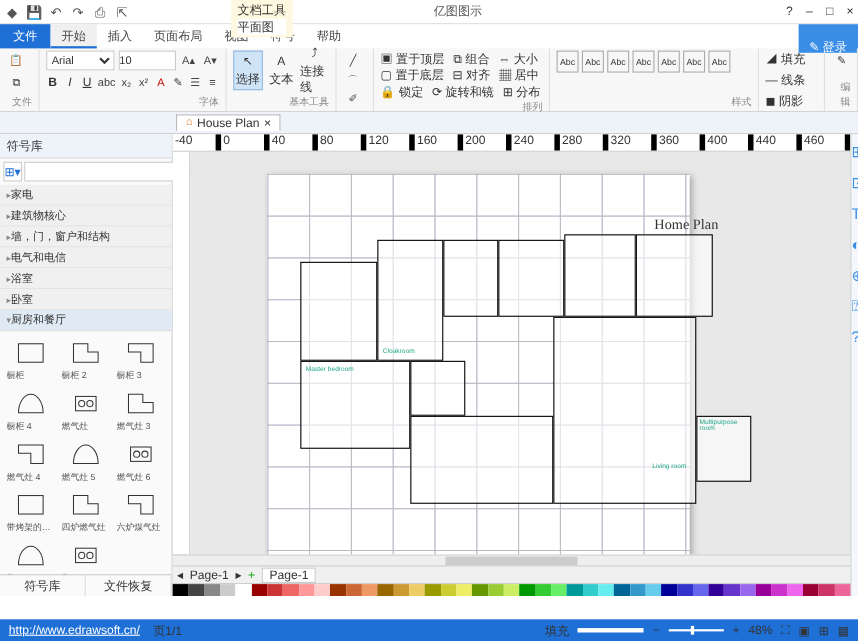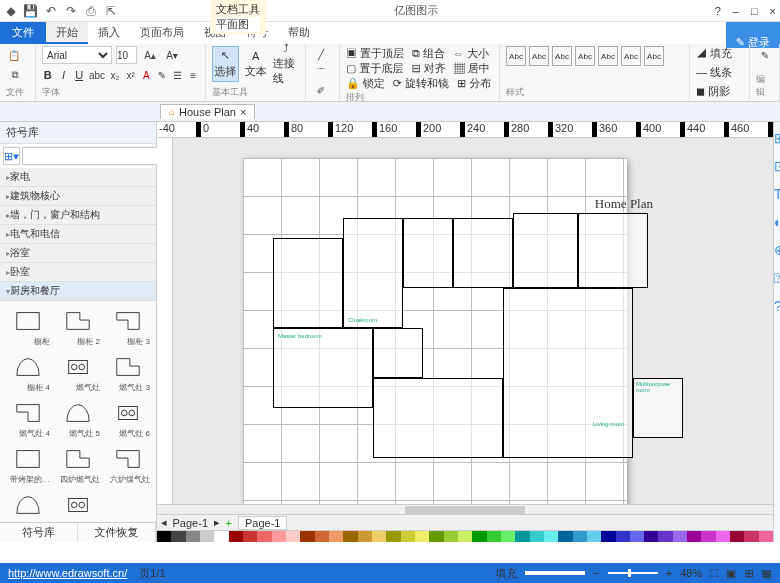--- a/index.html
+++ b/index.html
@@ -10,21 +10,21 @@
 .title-center{flex:1;text-align:center;font-size:11px;color:#555}
 .title-tools{position:absolute;left:210px;top:0;font-size:10px;color:#888;padding:2px 6px;background:#fff8e0}
 .win-ctrl{display:flex;gap:12px;font-size:12px;color:#666}
 .menubar{height:22px;display:flex;align-items:stretch}
 .menubar .file{background:#1e6fd6;color:#fff;padding:3px 12px;font-size:11px}
 .menubar .tab{padding:3px 10px;font-size:11px;color:#444;cursor:pointer}
 .menubar .tab.active{background:#f0f0f0;border-bottom:2px solid #1e6fd6}
 .menubar .login{margin-left:auto;background:#3a8ee6;color:#fff;padding:13px 10px;font-size:11px}
 .ribbon{height:58px;background:#f7f7f7;border-bottom:1px solid #d0d0d0;display:flex}
 .rgroup{border-right:1px solid #e0e0e0;padding:2px 6px;display:flex;flex-direction:column;justify-content:space-between}
-.rgroup .label{font-size:9px;color:#888;text-align:left}
+.rgroup .label{font-size:9px;color:#888;text-align:right}
 .rrow{display:flex;gap:4px;align-items:center}
 .rrow select,.rrow input{font-size:10px;height:18px;border:1px solid #ccc;background:#fff}
 .btn-sm{width:18px;height:18px;display:inline-flex;align-items:center;justify-content:center;font-size:10px;color:#444;cursor:pointer}
 .btn-big{width:32px;height:36px;display:flex;flex-direction:column;align-items:center;justify-content:center;font-size:9px;gap:2px;cursor:pointer}
 .btn-big.sel{background:#d0e4f7;border:1px solid #8fb8e0}
 .icon-box{width:20px;height:20px;border:1px solid #aaa;font-size:8px;display:flex;align-items:center;justify-content:center}
 .doc-tab{height:20px;background:#eef3f9;border-bottom:1px solid #ccc;display:flex;align-items:center;padding-left:160px}
 .doc-tab .t{background:#fff;border:1px solid #bbb;border-bottom:none;padding:1px 8px;font-size:10px;display:flex;gap:4px}
 .doc-tab .t::before{content:"⌂";color:#e67e22}
 .workspace{display:flex;height:420px}
@@ -33,21 +33,21 @@
 .symlib-search{display:flex;padding:3px;gap:2px}
 .symlib-search input{flex:1;height:18px;border:1px solid #ccc}
 .symlib-search span{width:18px;height:18px;background:#fff;border:1px solid #ccc;display:flex;align-items:center;justify-content:center;color:#1e6fd6}
 .cat{padding:2px 6px;font-size:10px;background:#f0f0f0;border-bottom:1px solid #e0e0e0;cursor:pointer;display:flex;align-items:center}
 .cat::before{content:"▸ ";color:#888;font-size:8px}
 .cat.open::before{content:"▾ "}
 .cat.open{background:#e0eaf5}
 .shapes{flex:1;overflow-y:auto;padding:4px;display:grid;grid-template-columns:repeat(3,1fr);gap:2px}
 .shape{display:flex;flex-direction:column;align-items:center;gap:1px;cursor:pointer;padding:2px}
 .shape svg{width:36px;height:28px}
-.shape span{font-size:8px;color:#555;white-space:nowrap;overflow:hidden;width:44px;text-align:right}
+.shape span{font-size:8px;color:#555;white-space:nowrap;overflow:hidden;width:44px;text-align:left}
 .symlib-ft{display:flex;border-top:1px solid #ccc;font-size:9px}
 .symlib-ft div{flex:1;padding:2px 4px;text-align:center;border-right:1px solid #ddd}
 .canvas-wrap{flex:1;display:flex;flex-direction:column;position:relative}
 .ruler-h{height:16px;background:#fff;border-bottom:1px solid #ccc;font-size:7px;color:#666;display:flex;overflow:hidden}
 .ruler-h span{width:44px;border-right:5px solid #000000;padding-left:2px;flex-shrink:0}
 .canvas-body{flex:1;display:flex;overflow:hidden}
 .ruler-v{width:16px;background:#fff;border-right:1px solid #ccc}
 .canvas{flex:1;background:#e8e8e8;position:relative;overflow:hidden}
 .page{position:absolute;left:70px;top:20px;width:384px;height:350px;background:#fff;box-shadow:2px 2px 6px rgba(0,0,0,.3)}
 .grid{position:absolute;inset:0;background-image:linear-gradient(#bbb 1px,transparent 1px),linear-gradient(90deg,#bbb 1px,transparent 1px),linear-gradient(to right,rgba(0,0,255,.2) 0,rgba(0,0,255,.2) 1px,transparent 1px,transparent 3px),linear-gradient(to bottom,rgba(0,0,255,.2) 0,rgba(0,0,255,.2) 1px,transparent 1px,transparent 3px);background-size:38px 38px,38px 38px,38px 100%,100% 38px}
@@ -109,21 +109,21 @@
         <span class="btn-sm">📋</span>
       </div>
     <div class="rrow">
         <span class="btn-sm">⧉</span>
       </div>
     <div class="label">文件</div>
   </div>
   <div class="rgroup" style="width:170px">
     <div class="rrow">
       <select style="width:70px"><option>Arial</option></select>
-      <input style="width: 21px;" value="10">
+      <input style="width: 52px;" value="10">
       <span class="btn-sm">A▴</span>
       <span class="btn-sm">A▾</span>
     </div>
     <div class="rrow">
       <span class="btn-sm">
           <b>B</b>
         </span>
       <span class="btn-sm">
           <i>I</i>
         </span>

